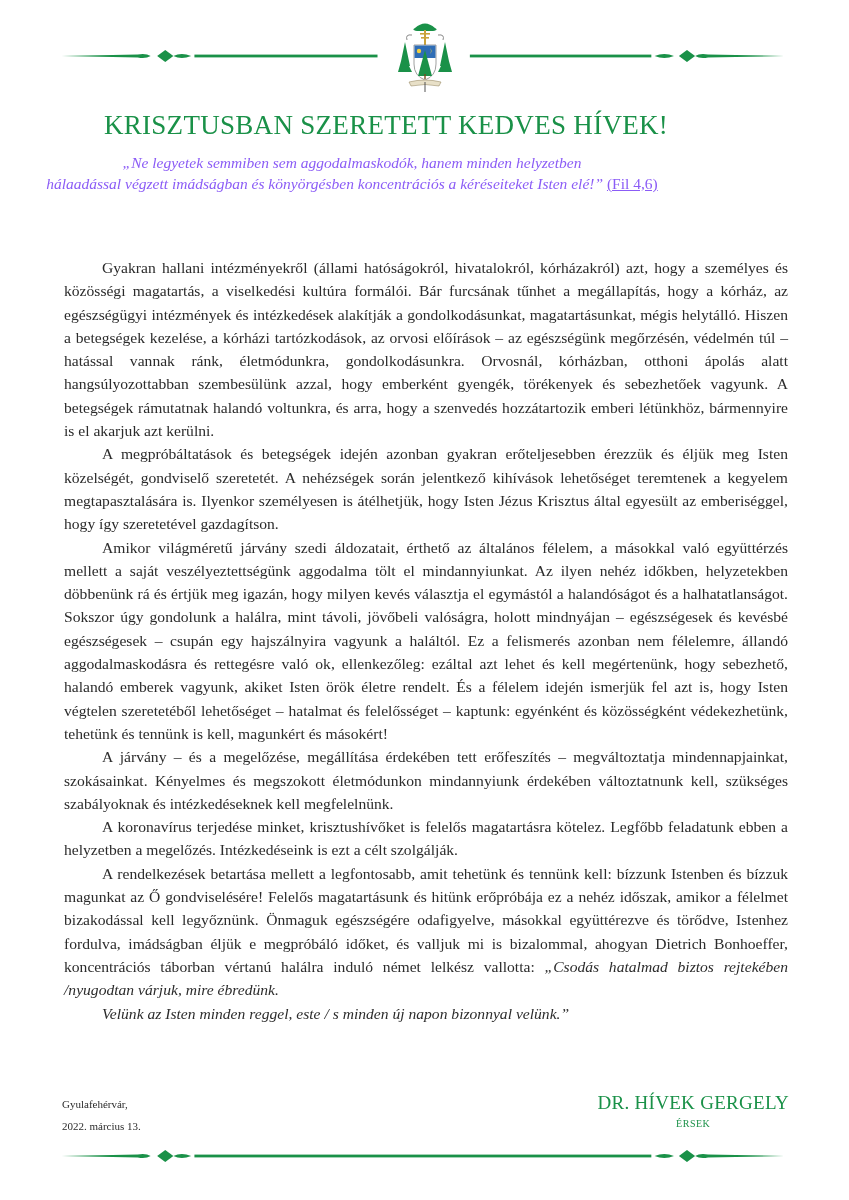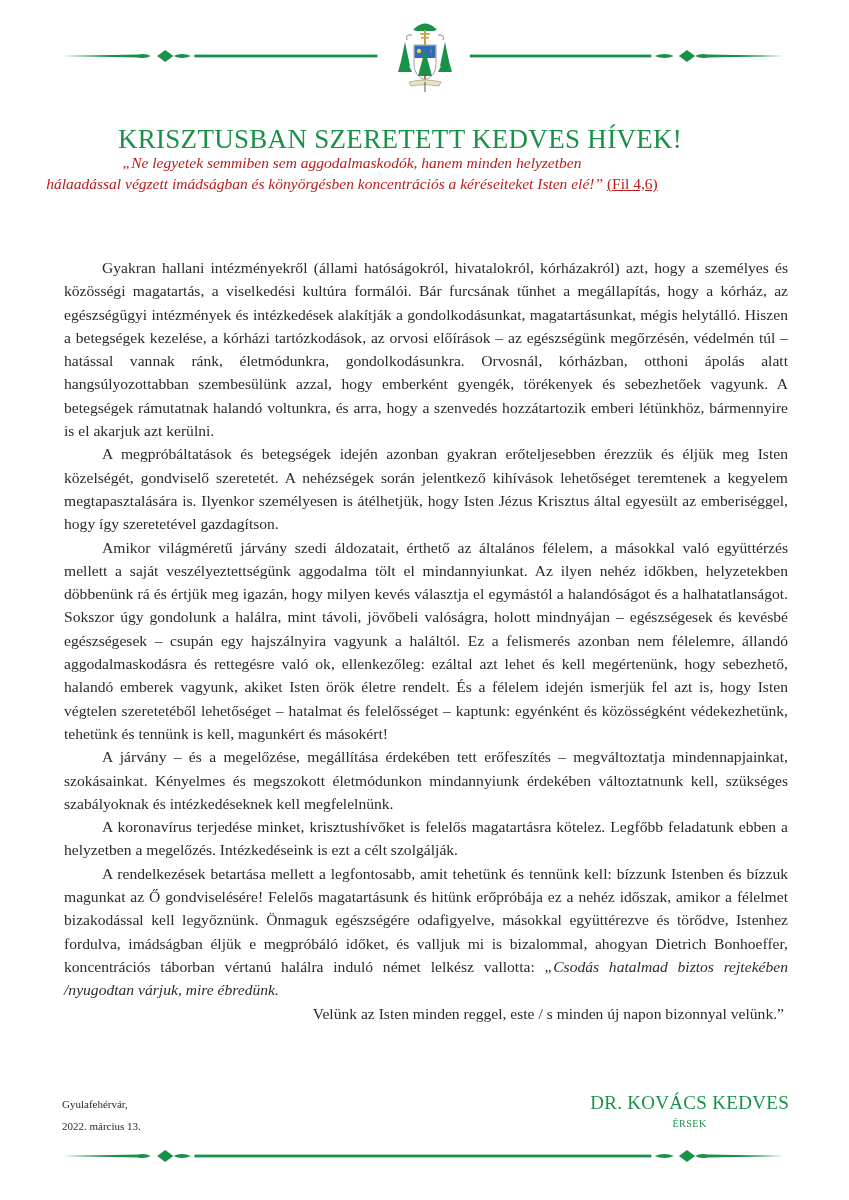--- a/index.html
+++ b/index.html
@@ -1,27 +1,27 @@
 <!DOCTYPE html>
 <html><head>
 <meta charset="utf-8">
 <style>
   html, body { margin: 0; padding: 0; background: #ffffff; }
   body { width: 849px; height: 1200px; position: relative; overflow: hidden; font-family: "Liberation Serif", "DejaVu Serif", serif; color: #2b2b2b; }
   .divider { position: absolute; left: 0; width: 849px; height: 24px; }
   #top-divider { top: 44px; }
   #bottom-divider { top: 1144px; }
   .crest { position: absolute; left: 395px; top: 20px; width: 60px; height: 76px; }
-  .title { position: absolute; top: 110px; left: 0; width: 772px; text-align: center; font-size: 27px; letter-spacing: 0.3px; font-weight: normal; margin: 14px; color: #1a9148; }
-  .motto { position: absolute; top: 152px; left: 0; width: 704px; text-align: center; font-size: 15.5px; line-height: 21px; font-style: italic; color: #b91c1c; }
+  .title { position: absolute; top: 110px; left: 0; width: 772px; text-align: center; font-size: 27px; letter-spacing: 0.3px; font-weight: normal; margin: 0; color: #1a9148; }
+  .motto { position: absolute; top: 152px; left: 0; width: 704px; text-align: center; font-size: 15.5px; line-height: 21px; font-style: italic; color: #8b5cf6; }
   .motto .ref { font-style: normal; text-decoration: underline; }
   .body-text { position: absolute; top: 228px; left: 64px; width: 724px; font-size: 15.6px; line-height: 23.3px; text-align: justify; margin-top: 28px; }
   .body-text p { margin: 0; text-indent: 38px; }
   .quote-poem { font-style: italic; }
-  .poem-line2 { display: block; text-align: right; padding-right: 4px; }
+  .poem-line2 { display: block; font-style: italic; padding-right: 4px; }
   .place-date { position: absolute; top: 1093px; left: 62px; font-size: 11px; line-height: 22px; }
   .signature { position: absolute; top: 1092px; right: 60px; text-align: center; color: #1a9148; }
   .sig-name { font-size: 19px; line-height: 22px; letter-spacing: 0.3px; }
   .sig-title { font-size: 10px; line-height: 20px; letter-spacing: 0.5px; }
 </style>
 </head>
 <body>
 
 <svg id="top-divider" class="divider" viewBox="0 0 524 24" preserveAspectRatio="none">
   <g fill="#1a9148">
@@ -71,21 +71,21 @@
   <p>A koronavírus terjedése minket, krisztushívőket is felelős magatartásra kötelez. Legfőbb feladatunk ebben a helyzetben a megelőzés. Intézkedéseink is ezt a célt szolgálják.</p>
   <p><span>A rendelkezések betartása mellett a legfontosabb, amit tehetünk és tennünk kell: bízzunk Istenben és bízzuk magunkat az Ő gondviselésére! Felelős magatartásunk és hitünk erőpróbája ez a nehéz időszak, amikor a félelmet bizakodással kell legyőznünk. Önmaguk egészségére odafigyelve, másokkal együttérezve és törődve, Istenhez fordulva, imádságban éljük e megpróbáló időket, és valljuk mi is bizalommal, ahogyan Dietrich Bonhoeffer, koncentrációs táborban vértanú halálra induló német lelkész vallotta: </span><span class="quote-poem">„Csodás hatalmad biztos rejtekében /nyugodtan várjuk, mire ébredünk.</span><span class="poem-line2">Velünk az Isten minden reggel, este / s minden új napon bizonnyal velünk.”</span></p>
 </div>
 
 <div class="place-date">
   <div>Gyulafehérvár,</div>
   <div>2022. március 13.</div>
 </div>
 
 <div class="signature">
-  <div class="sig-name">DR. KOVÁCS KEDVES</div>
+  <div class="sig-name">DR. HÍVEK GERGELY</div>
   <div class="sig-title">ÉRSEK</div>
 </div>
 
 <svg id="bottom-divider" class="divider" viewBox="0 0 524 24" preserveAspectRatio="none">
   <g fill="#1a9148">
     <path d="M38 12 L85 10.5 Q90 9 93 12 Q90 15 85 13.5 Z"></path>
     <path d="M97 12 L102 6 L107 12 L102 18 Z"></path>
     <path d="M107 12 Q112 8 118 12 Q112 16 107 12 Z"></path>
     <rect x="120" y="10.6" width="282" height="2.8"></rect>
     <path d="M404 12 Q410 8 416 12 Q410 16 404 12 Z"></path>

